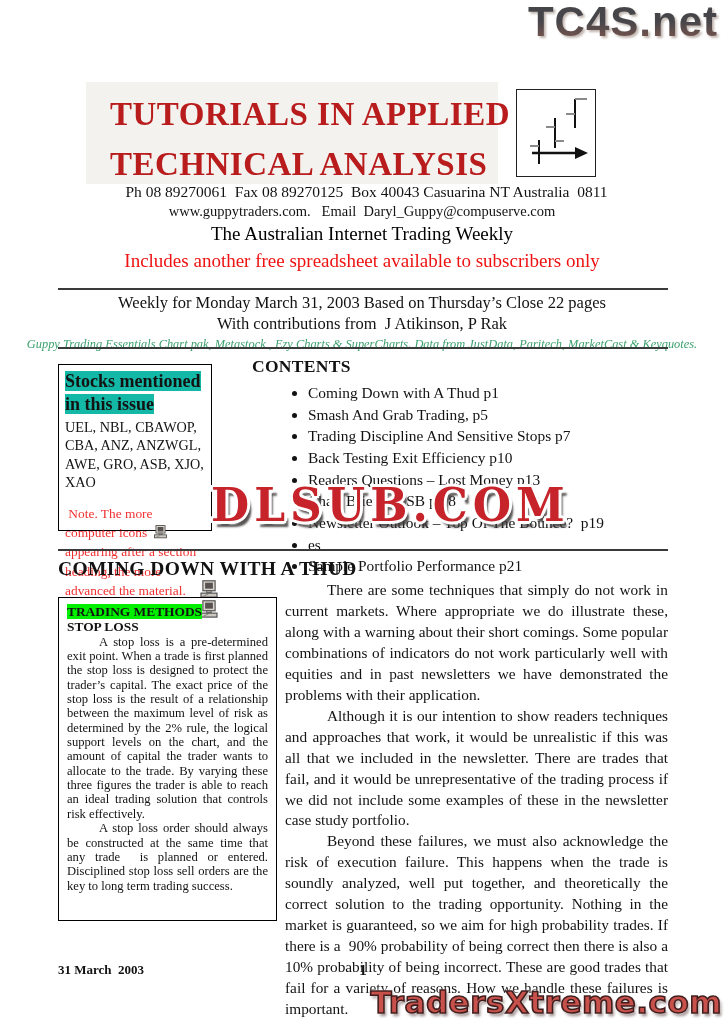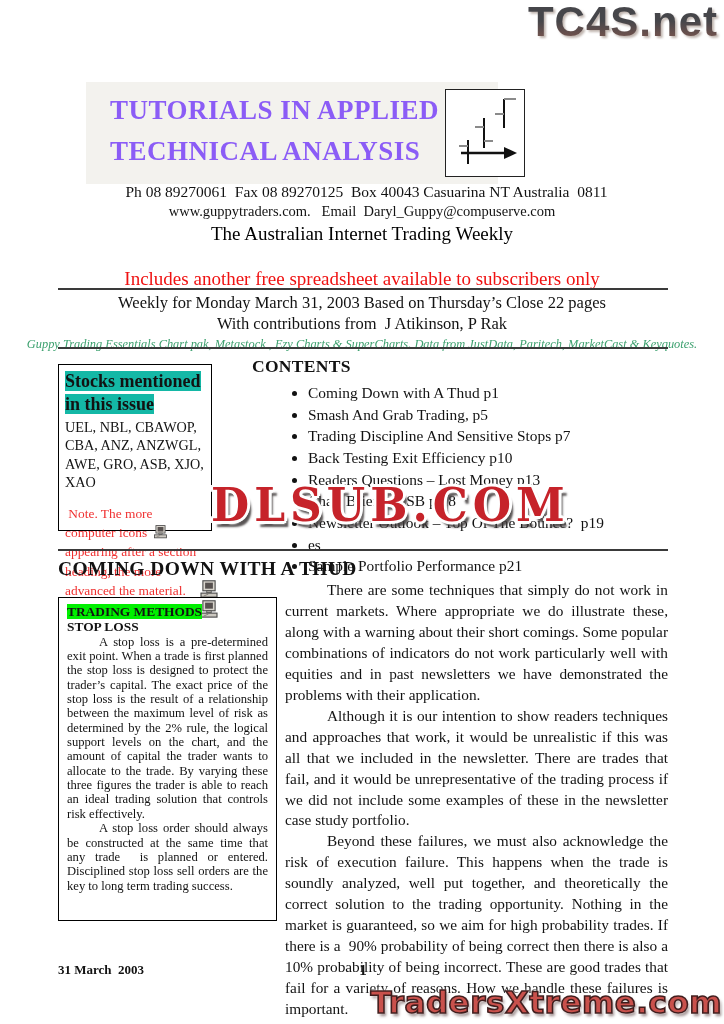--- a/index.html
+++ b/index.html
@@ -9,33 +9,33 @@
   
   .tc4s{position:absolute;top:-2px;right:6px;font-family:"Liberation Sans",sans-serif;
         font-weight:bold;font-size:42px;letter-spacing:1px;
         background:linear-gradient(#46464a 48%,#8a5a50 100%);
         -webkit-background-clip:text;background-clip:text;color:transparent;
         filter:drop-shadow(2px 2px 1px rgba(140,120,110,0.55));}
 
   
   .masthead{position:absolute;left:86px;top:82px;width:412px;height:102px;
             background:#f3f2ee;display:flex;align-items:flex-start;}
-  .mast-title{padding:8px 0 0 24px;font-weight:bold;font-size:27px;line-height:1.5;
-              color:#8b5cf6;letter-spacing:0.5px;white-space:nowrap;}
+  .mast-title{padding:8px 0 0 24px;font-weight:bold;font-size:33px;line-height:1.5;
+              color:#b91c1c;letter-spacing:0.5px;white-space:nowrap;}
   .chart-box{width:78px;height:86px;background:#fff;border:1px solid #222;
              margin:7px 0 0 6px;flex:none;}
   .chart-box svg{width:100%;height:100%;display:block;}
 
   
   .pubinfo{position:absolute;left:0;top:182px;width:724px;text-align:center;line-height:1.28;}
   .pub-l1{font-size:15.5px;}
   .pub-l2{font-size:15.5px;padding-left:9px;}
   .pub-l3{font-size:14.5px;}
   .tag-green{font-size:19px;color:#000000;margin-top:2px;}
-  .tag-red{font-size:19px;color:#ef1212;margin-top:20px;}
+  .tag-red{font-size:19px;color:#ef1212;margin-top:2px;}
 
   .hr{position:absolute;left:58px;width:610px;border-top:2px solid #3a3a3a;}
   .hr1{top:288px;} .hr2{top:347px;} .hr3{top:549px;}
 
   
   .issueinfo{position:absolute;left:0;top:293px;width:724px;text-align:center;line-height:1.25;}
   .iss-l1{font-size:16.5px;}
   .iss-l2{font-size:16.5px;}
   .iss-credits{font-size:12.4px;font-style:italic;color:#3da16f;margin-top:3px;}
 

